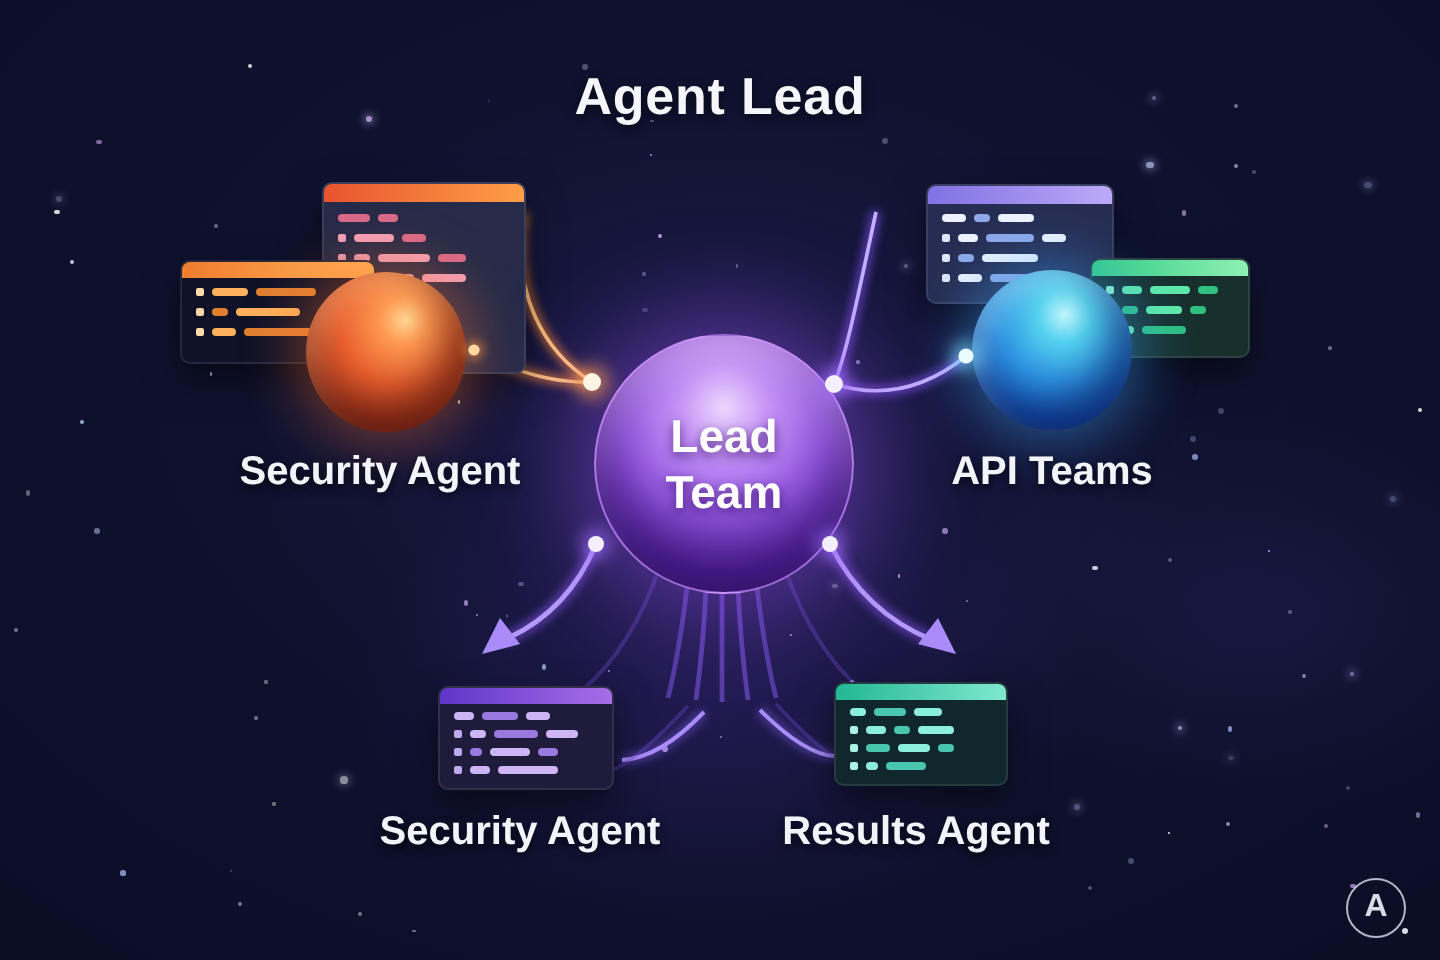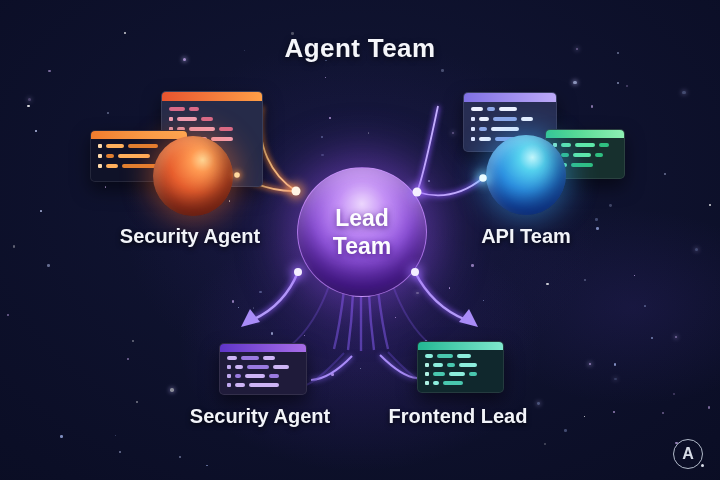--- a/index.html
+++ b/index.html
@@ -400,23 +400,23 @@
       <circle cx="417" cy="192" r="4.5" fill="#f4eeff"></circle>
       <circle cx="483" cy="178" r="8" fill="rgba(120,220,255,.55)" filter="url(#blur5)"></circle>
       <circle cx="483" cy="178" r="3.8" fill="#eafcff"></circle>
       <circle cx="298" cy="272" r="8" fill="rgba(160,110,255,.55)" filter="url(#blur5)"></circle>
       <circle cx="298" cy="272" r="4" fill="#f4eeff"></circle>
       <circle cx="415" cy="272" r="8" fill="rgba(160,110,255,.55)" filter="url(#blur5)"></circle>
       <circle cx="415" cy="272" r="4" fill="#f4eeff"></circle>
     </g>
   </svg>
 
-  <div class="title">Agent Team</div>
+  <div class="title">Agent Lead</div>
   <div class="agent-label" style="left:190px;top:225px;">Security Agent</div>
-  <div class="agent-label" style="left:526px;top:225px;">API Team</div>
+  <div class="agent-label" style="left:526px;top:225px;">API Teams</div>
   <div class="agent-label" style="left:260px;top:405px;">Security Agent</div>
-  <div class="agent-label" style="left:458px;top:405px;">Frontend Lead</div>
+  <div class="agent-label" style="left:458px;top:405px;">Results Agent</div>
 
   <div class="watermark">
     <span>A</span>
     <span class="dot"></span>
   </div>
 </div>
 
 </body></html>

